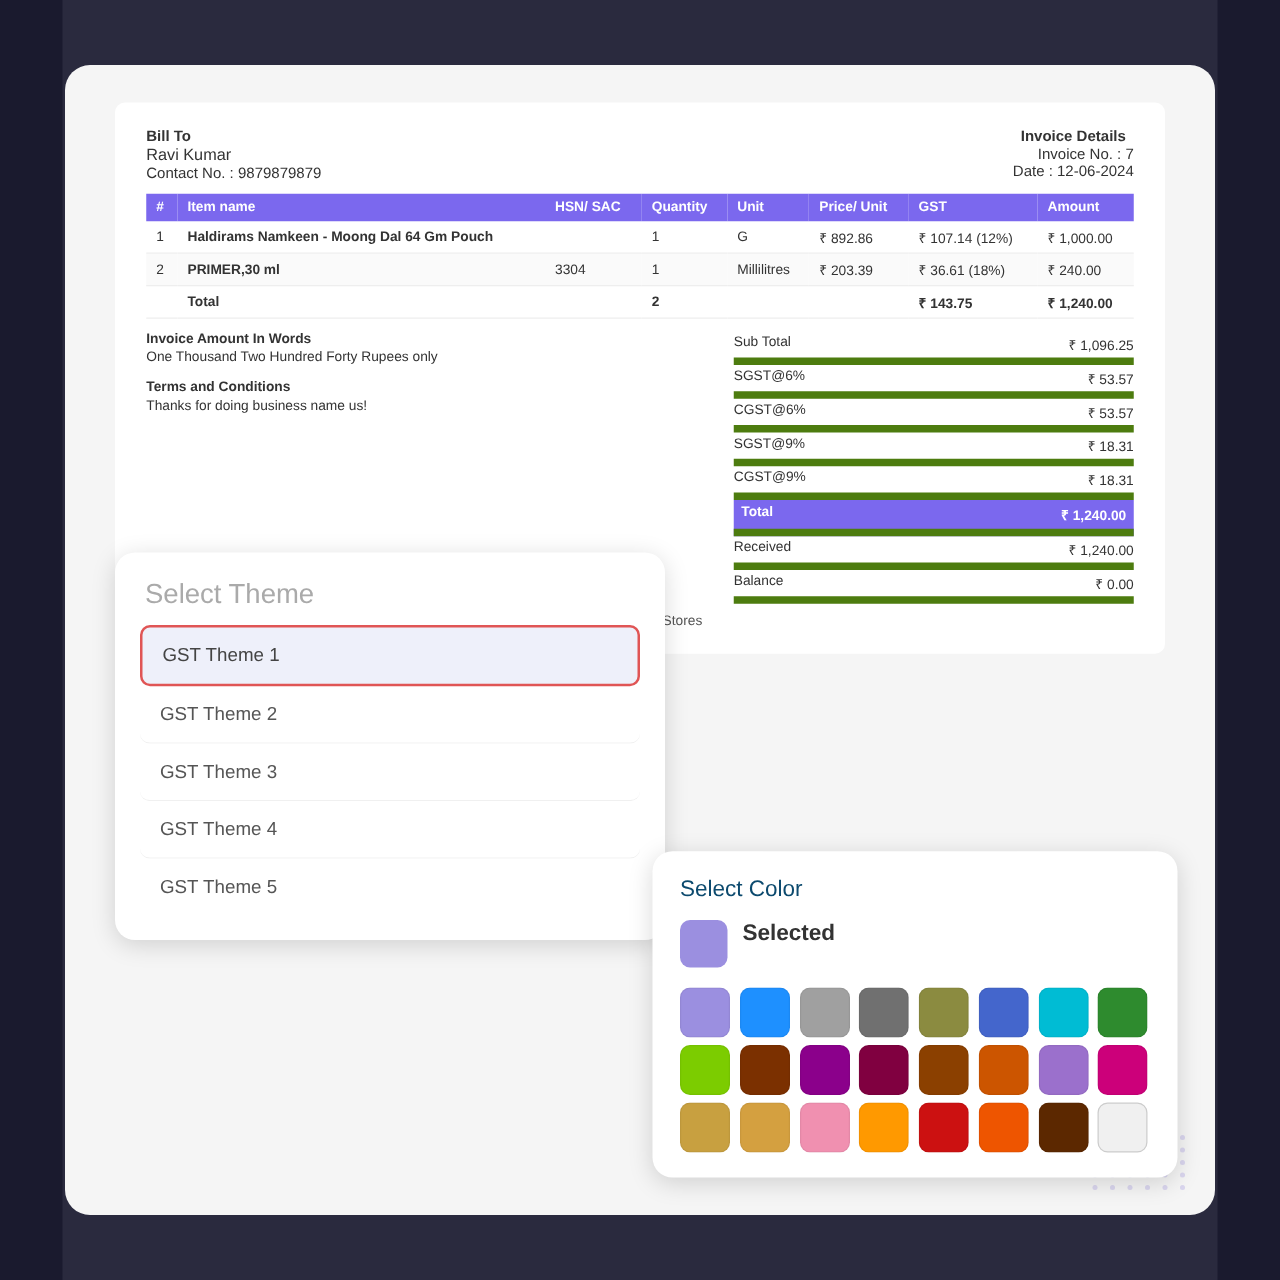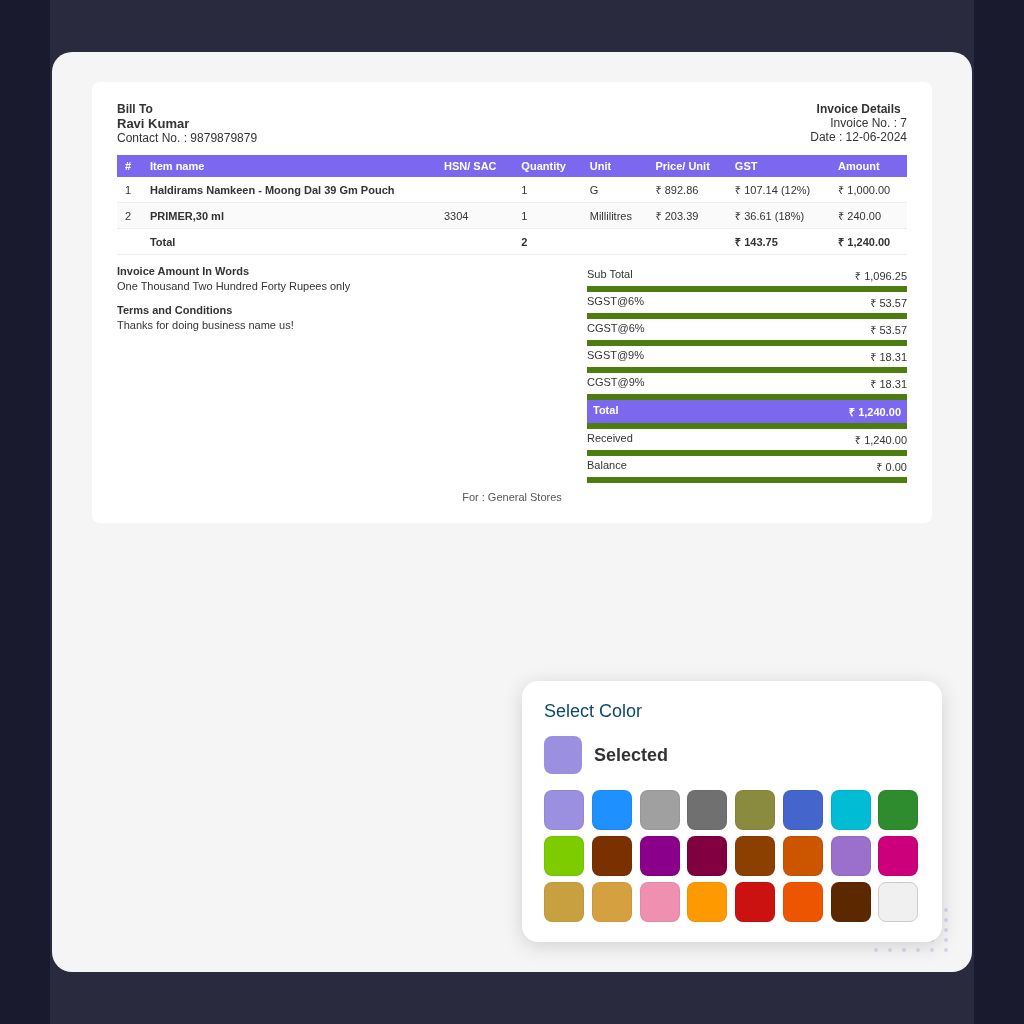--- a/index.html
+++ b/index.html
@@ -37,21 +37,21 @@
       font-size: 12px;
       color: #333;
       margin-bottom: 10px;
     }
     .invoice-header {
       display: flex;
       justify-content: space-between;
       margin-bottom: 10px;
     }
     .bill-to-section .label { font-weight: bold; font-size: 12px; }
-    .bill-to-section .name { font-weight: bold; font-size: 13px; }
+    .bill-to-section .name { font-weight: normal; font-size: 13px; }
     .invoice-details-section { text-align: right; }
     .invoice-details-section .label { font-weight: bold; font-size: 12px; text-align: center; }
 
     
     .invoice-table {
       width: 100%;
       border-collapse: collapse;
       margin-bottom: 10px;
     }
     .invoice-table thead tr {
@@ -148,21 +148,20 @@
       z-index: 11;
     }
     .color-panel-title {
       font-size: 18px;
       color: #0c4a6e;
       font-weight: 500;
       margin-bottom: 14px;
     }
     .selected-color-row {
       display: flex;
-      align-items: center;
       gap: 12px;
       margin-bottom: 16px;
     }
     .selected-color-swatch {
       width: 38px;
       height: 38px;
       border-radius: 8px;
       background: #9b8fe0;
     }
     .selected-color-label {
@@ -224,21 +223,21 @@
             <th>Quantity</th>
             <th>Unit</th>
             <th>Price/ Unit</th>
             <th>GST</th>
             <th>Amount</th>
           </tr>
         </thead>
         <tbody id="invoice-tbody">
           <tr>
             <td>1</td>
-            <td><strong>Haldirams Namkeen - Moong Dal 39 Gm Pouch</strong></td>
+            <td><strong>Haldirams Namkeen - Moong Dal 64 Gm Pouch</strong></td>
             <td></td>
             <td>1</td>
             <td>G</td>
             <td>₹ 892.86</td>
             <td>₹ 107.14 (12%)</td>
             <td>₹ 1,000.00</td>
           </tr>
           <tr>
             <td>2</td>
             <td><strong>PRIMER,30 ml</strong></td>
@@ -301,20 +300,30 @@
             </div>
             <div class="summary-row">
               <span>Balance</span>
               <span>₹ 0.00</span>
             </div>
           </div>
       </div>
       <div class="invoice-store">For : General Stores</div>
     </div>
 
+    <div class="theme-panel">
+      <div class="theme-panel-title">Select Theme</div>
+      <div id="theme-list">
+          <div class="theme-item selected">GST Theme 1</div>
+          <div class="theme-item">GST Theme 2</div>
+          <div class="theme-item">GST Theme 3</div>
+          <div class="theme-item">GST Theme 4</div>
+          <div class="theme-item">GST Theme 5</div>
+        </div>
+    </div>
 
     <div class="color-panel">
       <div class="color-panel-title">Select Color</div>
       <div class="selected-color-row">
         <div class="selected-color-swatch" id="selected-swatch" style="background: rgb(155, 143, 224);"></div>
         <div class="selected-color-label">Selected</div>
       </div>
       <div class="color-grid" id="color-grid">
           <div class="color-swatch" style="background: rgb(155, 143, 224);"></div>
           <div class="color-swatch" style="background: rgb(30, 144, 255);"></div>

